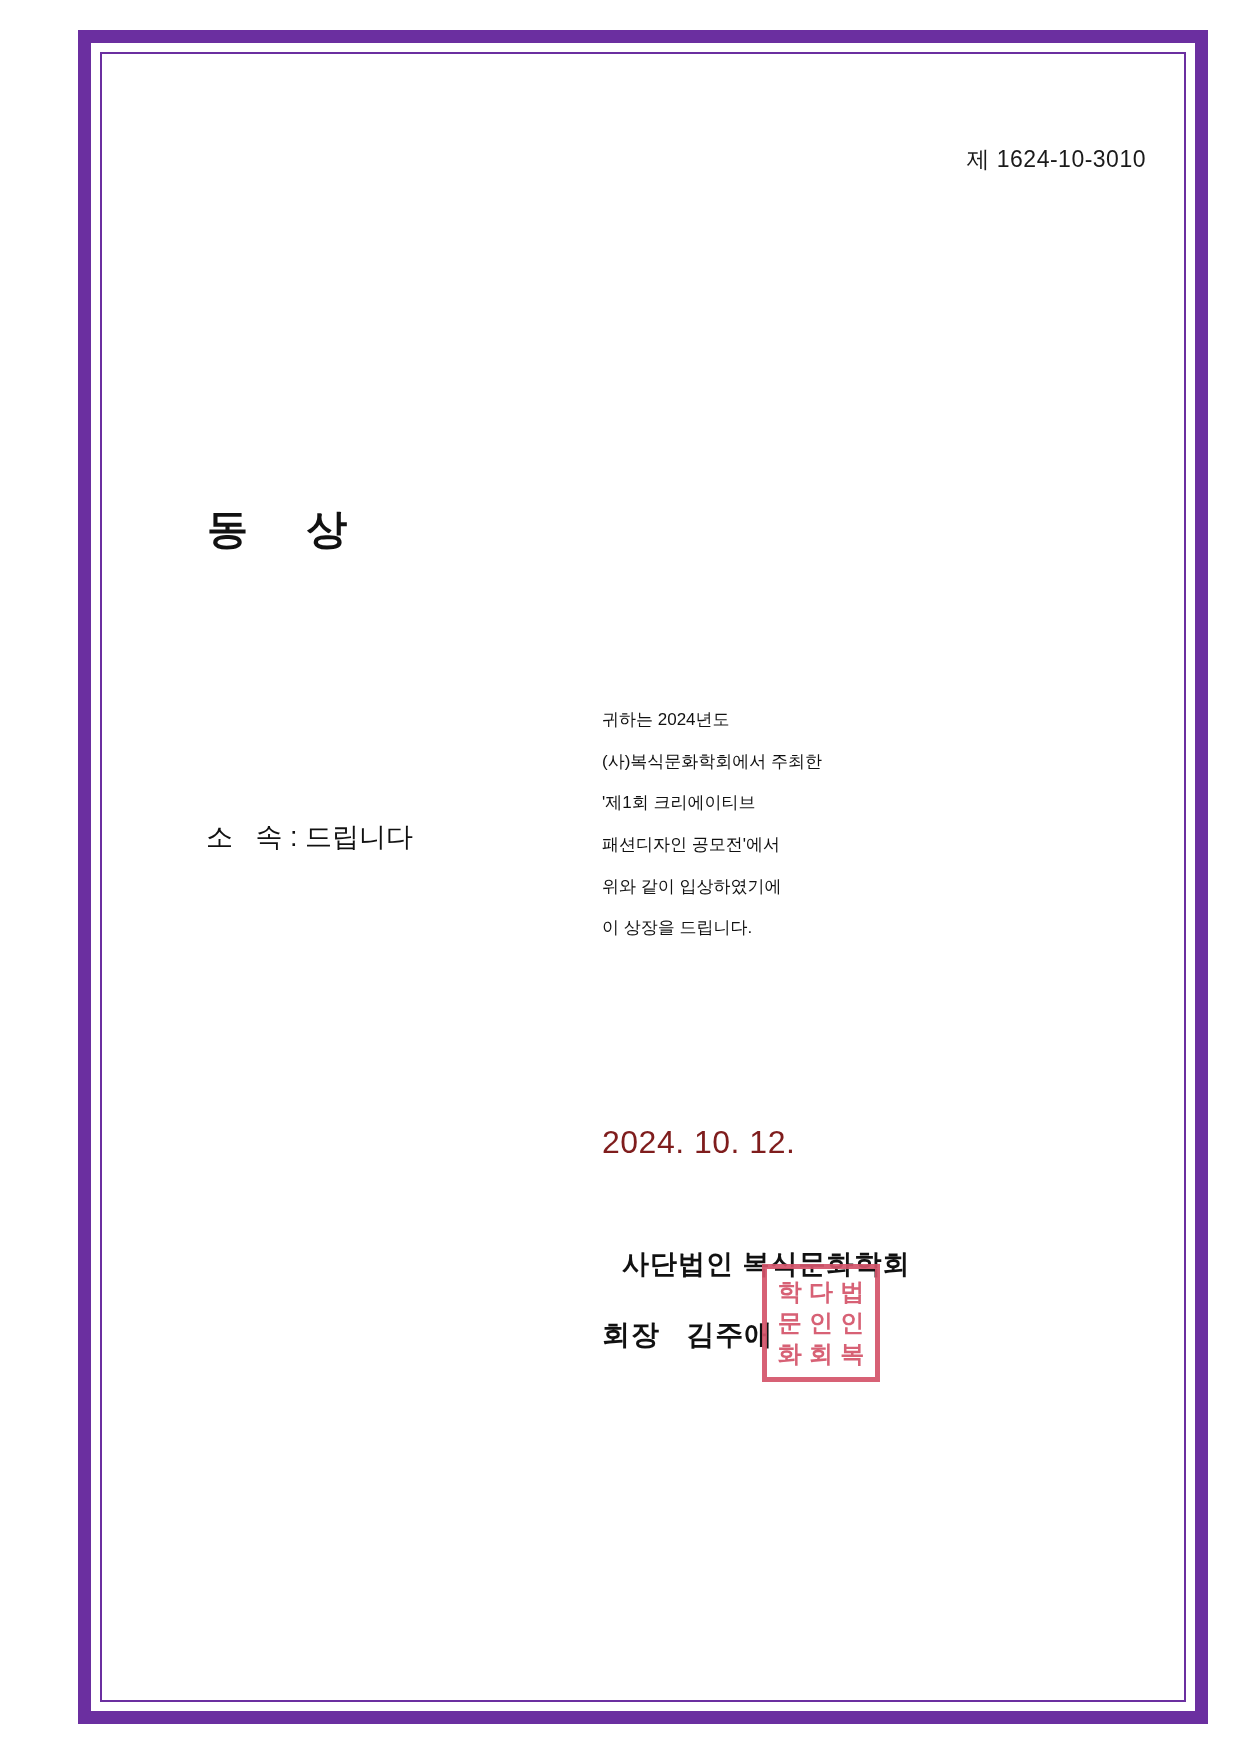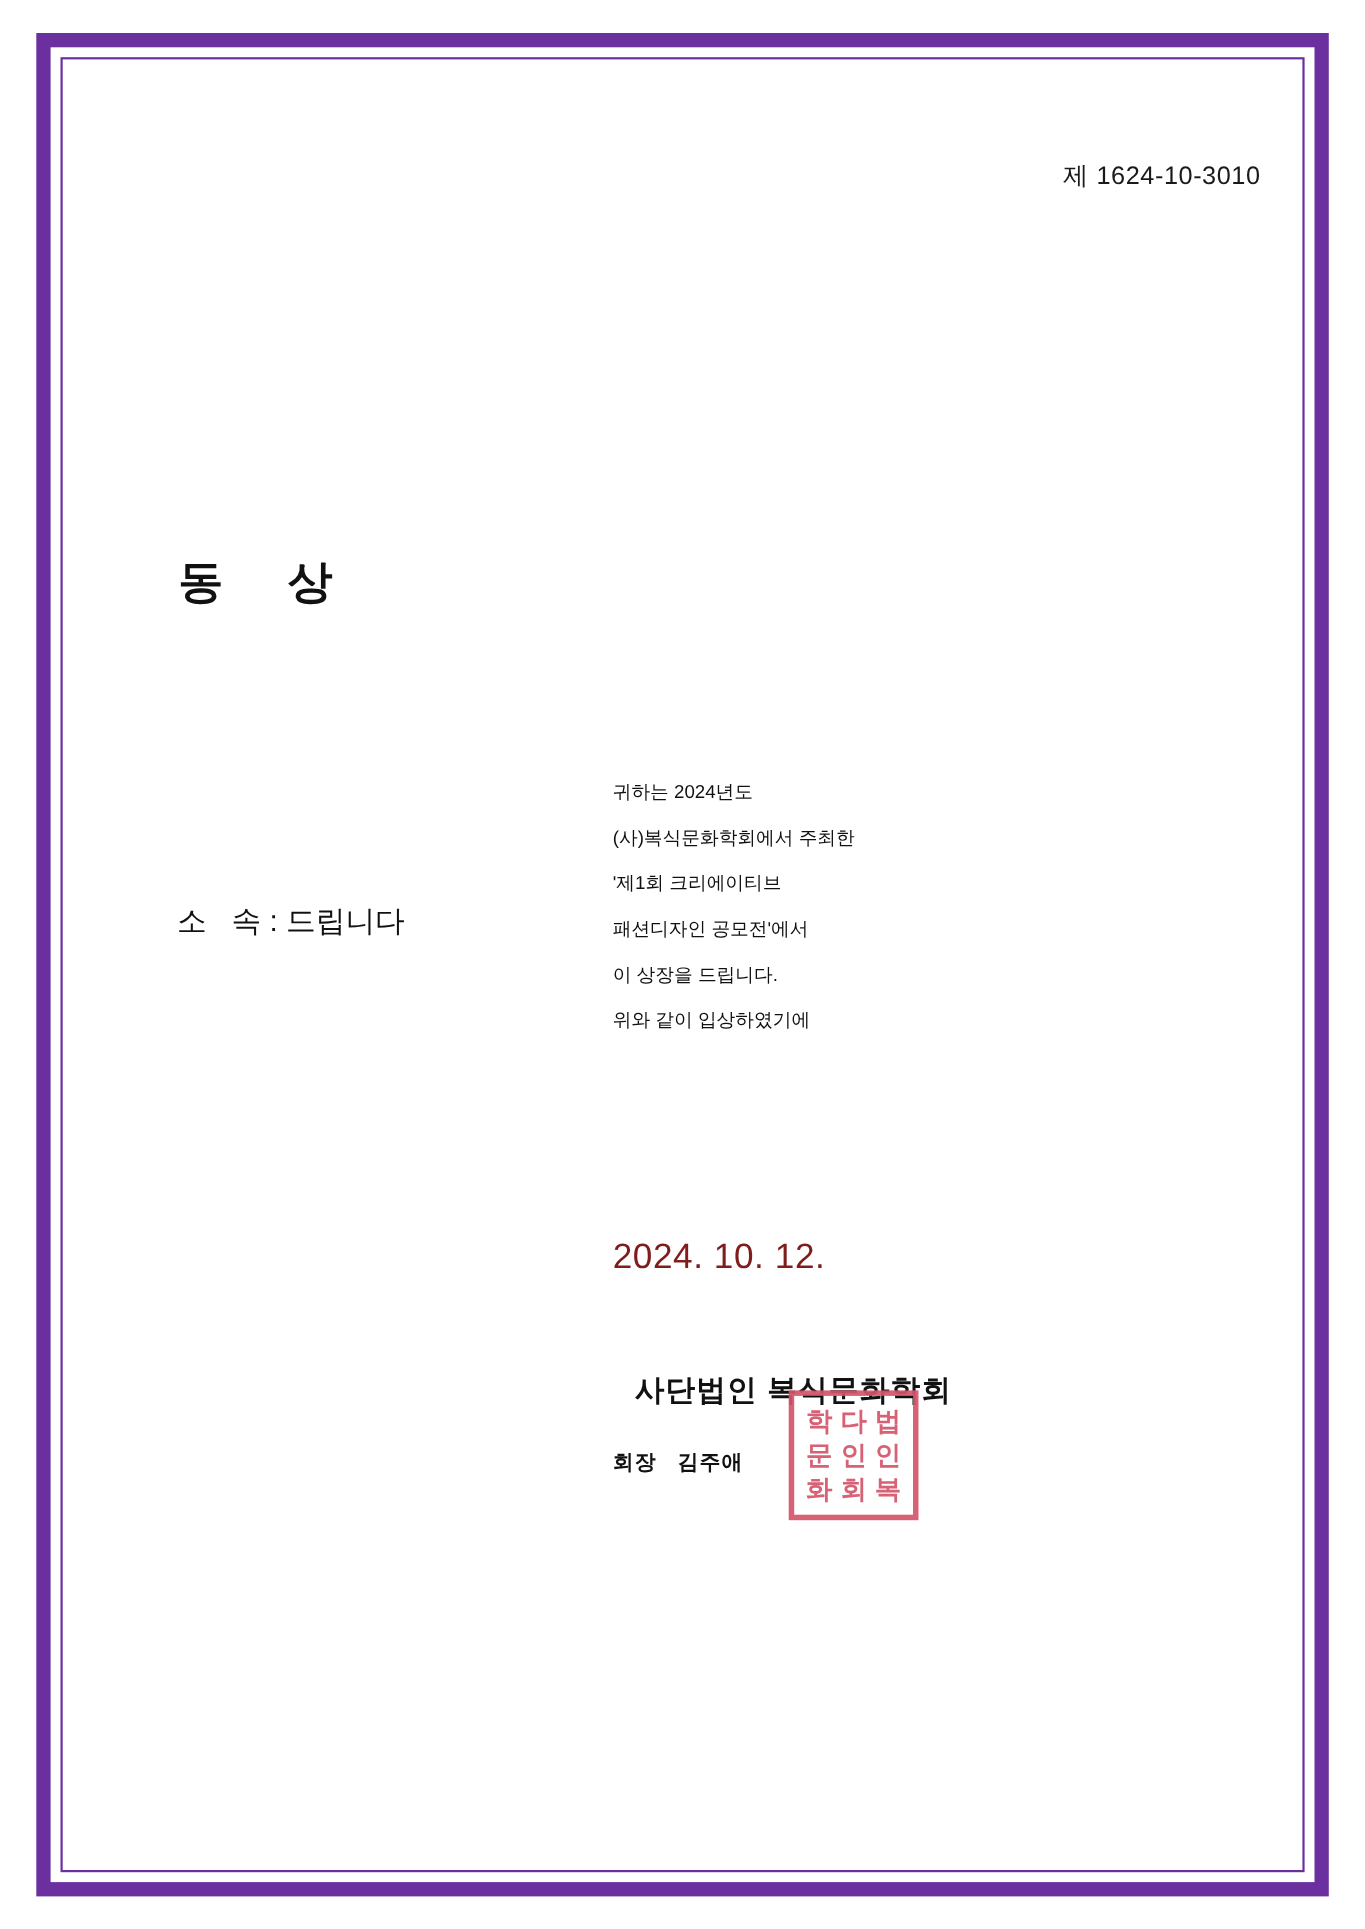--- a/index.html
+++ b/index.html
@@ -14,20 +14,21 @@
     color: #1a1a1a;
     position: relative;
     overflow: hidden;
   }
 
   
   .page {
     position: absolute;
     inset: 0;
     background: #ffffff;
+    margin-left: 45px;
   }
   .outer-border {
     position: absolute;
     left: 33px;
     top: 30px;
     right: 33px;
     bottom: 30px;
     border: 13px solid #6b2fa0;
     background: #ffffff;
   }
@@ -154,21 +155,21 @@
     top: 1192px;
     font-size: 27px;
     font-weight: bold;
     color: #111111;
     letter-spacing: 1px;
   }
   .sig-name {
     position: absolute;
     left: 500px;
     top: 1262px;
-    font-size: 19px;
+    font-size: 28px;
     font-weight: bold;
     color: #111111;
     letter-spacing: 1px;
     white-space: pre;
   }
 
   
   .seal {
     position: absolute;
     left: 660px;
@@ -215,22 +216,22 @@
 
     <div class="recipient">
       <div>소   속 : 드립니다</div>
     </div>
 
     <div class="body-text">
       <div class="line">귀하는 2024년도</div>
       <div class="line">(사)복식문화학회에서 주최한</div>
       <div class="line">'제1회 크리에이티브</div>
       <div class="line">패션디자인 공모전'에서</div>
+      <div class="line">위와 같이 입상하였기에</div>
       <div class="line">이 상장을 드립니다.</div>
-      <div class="line">위와 같이 입상하였기에</div>
     </div>
 
     <div class="date-line">2024. 10. 12.</div>
 
     <div class="sig-org">사단법인 복식문화학회</div>
     <div class="sig-name">회장   김주애</div>
 
     <div class="seal">
       <div class="seal-grid">
         <span>학</span>

